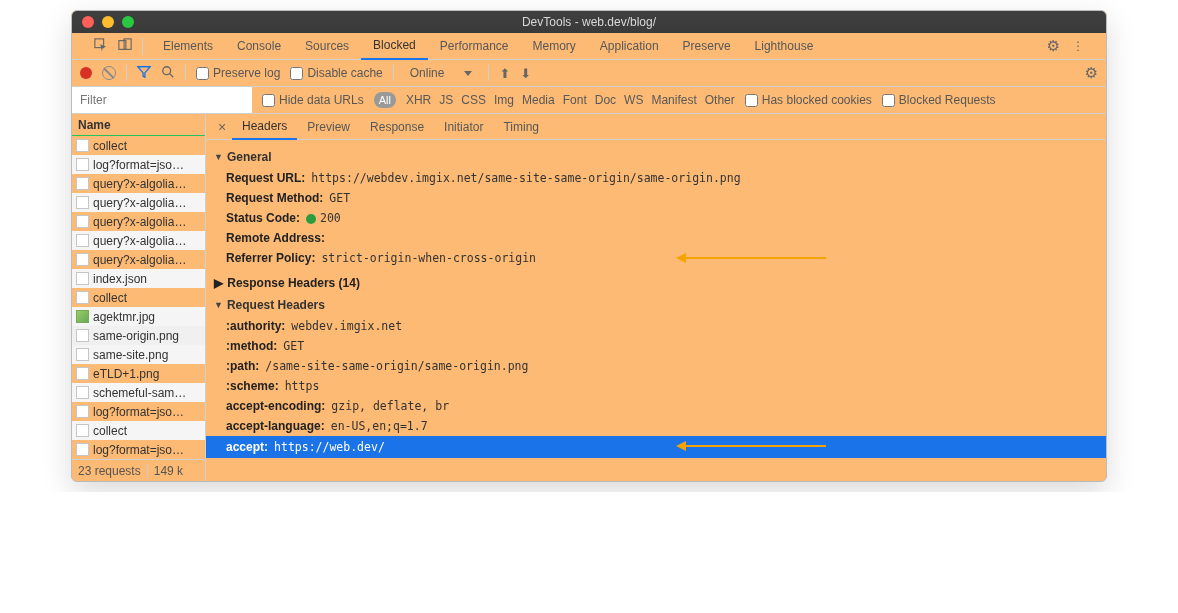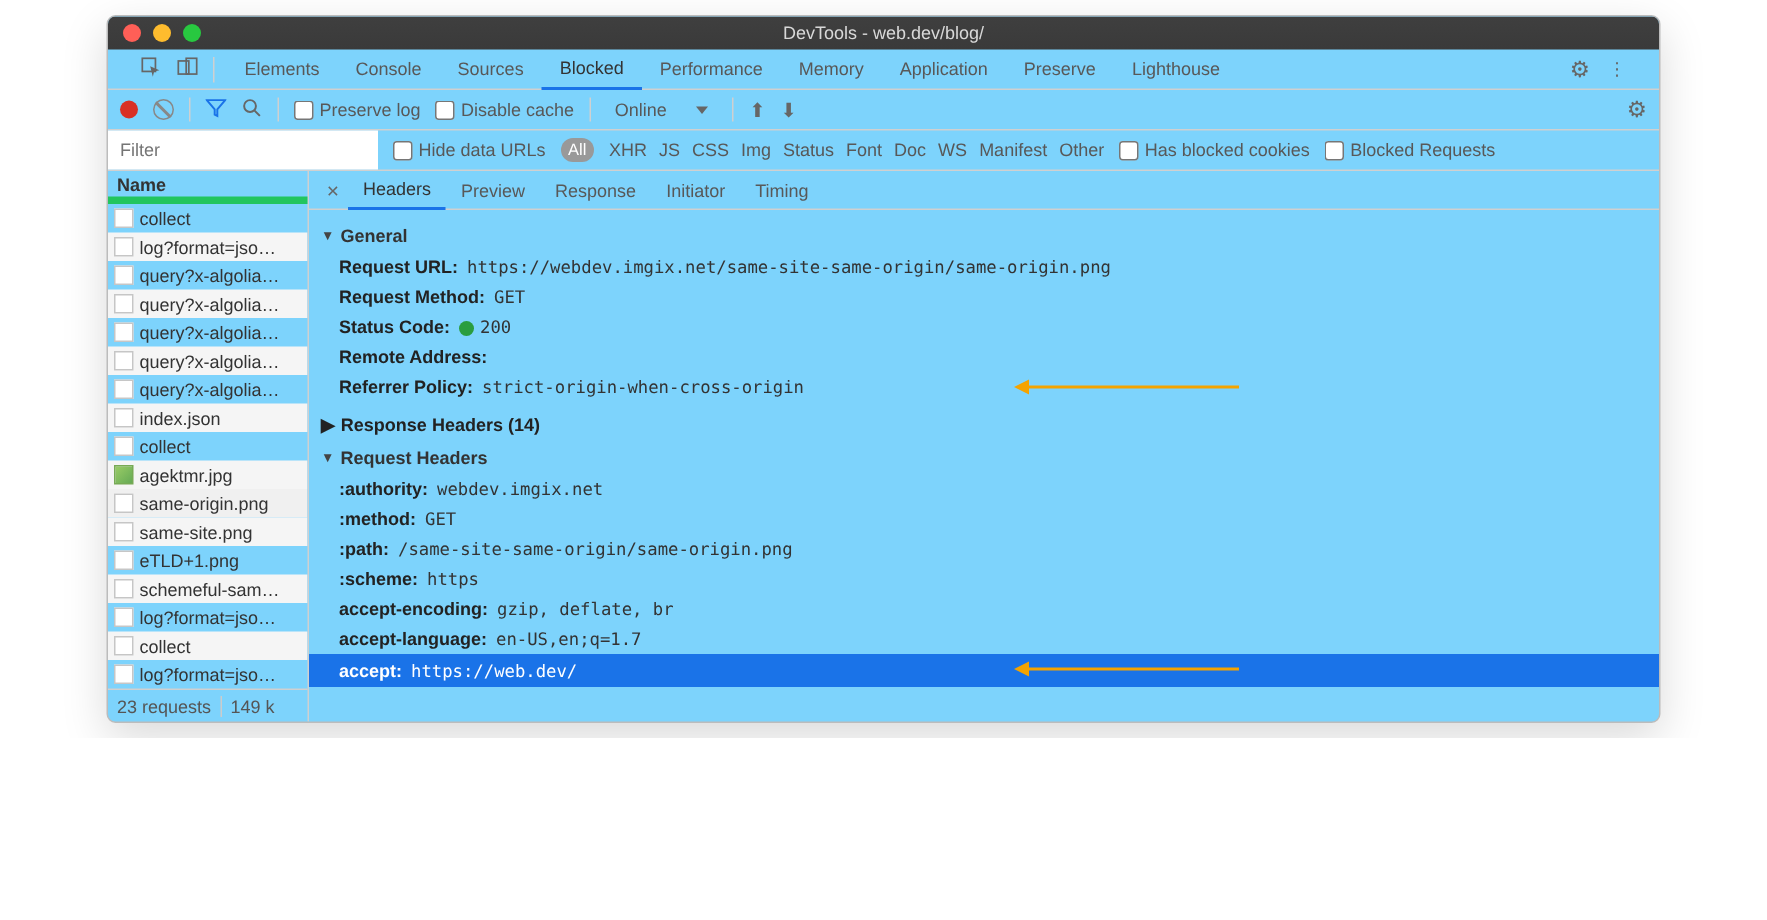--- a/index.html
+++ b/index.html
@@ -11,21 +11,21 @@
     justify-content: center;
     align-items: flex-start;
     padding: 10px;
   }
   .window {
     width: 1036px;
     border: 1px solid #bcbcbc;
     border-radius: 6px;
     box-shadow: 0 10px 30px rgba(0,0,0,0.15);
     overflow: hidden;
-    background: #7dd3fc;
+    background: #fdba74;
     display: flex;
     flex-direction: column;
   }
   .titlebar {
     height: 22px;
     background: linear-gradient(#3f3f3f,#3a3a3a);
     display: flex;
     align-items: center;
     position: relative;
   }
@@ -96,21 +96,21 @@
   }
   .filter-types { display:flex; gap:8px; font-size:12px; }
   .main {
     display:flex; flex:1; min-height:0;
   }
   .sidebar {
     width:134px; border-right:1px solid #d0d0d0;
     display:flex; flex-direction:column;
   }
   .sidebar-head {
-    height:22px; border-bottom:5px solid #22c55e; display:flex; align-items:center;
+    height:22px; border-bottom:1px solid #22c55e; display:flex; align-items:center;
     padding:0 6px; font-weight:bold; font-size:12px; color:#333;
   }
   .reqlist {
     flex:1; overflow:hidden;
   }
   .reqrow {
     display:flex; align-items:center; gap:4px; height:19px; padding:0 4px;
     font-size:12px; color:#333; white-space:nowrap; overflow:hidden; text-overflow:ellipsis;
   }
   .reqrow.alt { background:#f5f5f5; }
@@ -267,21 +267,21 @@
     <label class="chk">
       <input type="checkbox" style="">
       <span>Hide data URLs</span>
     </label>
     <span class="pill">All</span>
     <div class="filter-types" id="filter-types">
         <span>XHR</span>
         <span>JS</span>
         <span>CSS</span>
         <span>Img</span>
-        <span>Status</span>
+        <span>Media</span>
         <span>Font</span>
         <span>Doc</span>
         <span>WS</span>
         <span>Manifest</span>
         <span>Other</span>
       </div>
     <label class="chk">
       <input type="checkbox" style="">
       <span>Has blocked cookies</span>
     </label>

